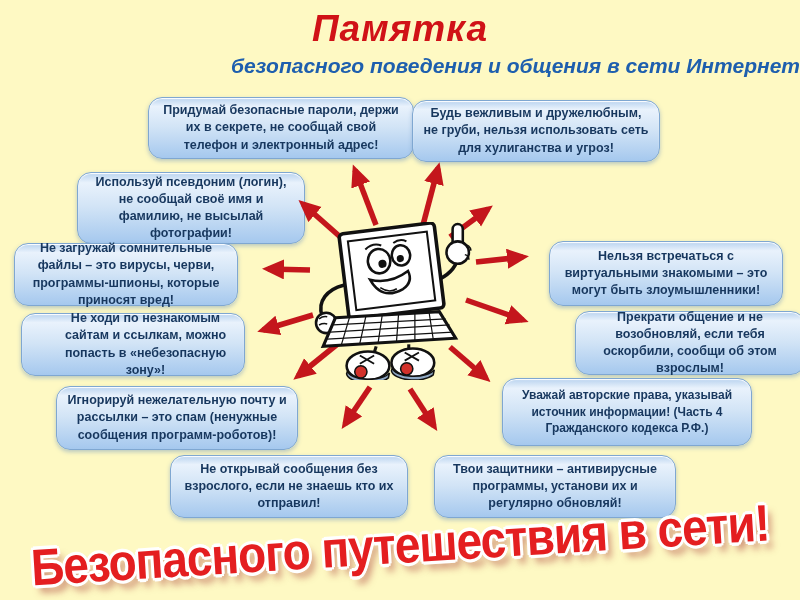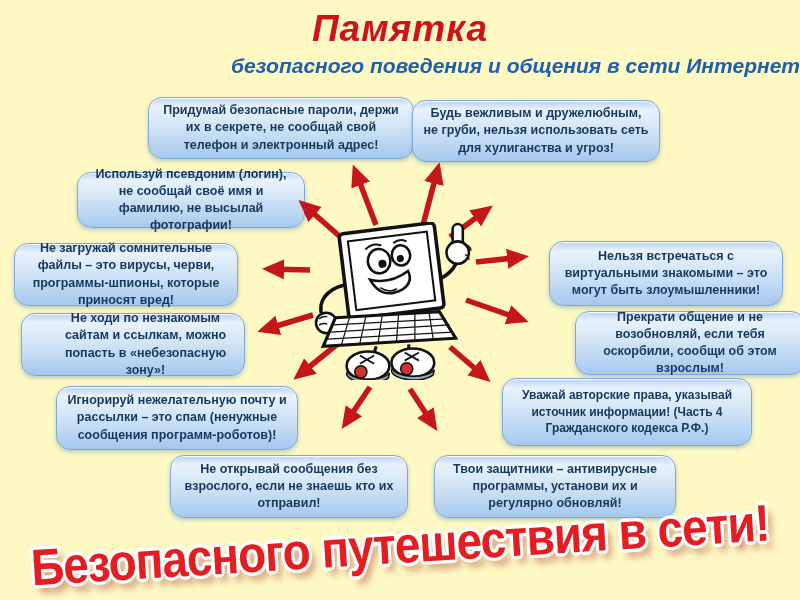--- a/index.html
+++ b/index.html
@@ -30,21 +30,21 @@
 
   <div class="title">Памятка</div>
   <div class="subtitle">безопасного поведения и общения в сети Интернет</div>
 
   <div class="box" style="left:148px;top:97px;width:266px;height:62px;">
       <span>Придумай безопасные пароли, держи их в секрете, не сообщай свой телефон и электронный адрес!</span>
     </div>
   <div class="box" style="left:412px;top:100px;width:248px;height:62px;">
       <span>Будь вежливым и дружелюбным, не груби, нельзя использовать сеть для хулиганства и угроз!</span>
     </div>
-  <div class="box" style="left:77px;top:172px;width:228px;height:56px;">
+  <div class="box" style="left:77px;top:172px;width:228px;height:72px;">
       <span>Используй псевдоним (логин), не сообщай своё имя и фамилию, не высылай фотографии!</span>
     </div>
   <div class="box" style="left:14px;top:243px;width:224px;height:63px;">
       <span>Не загружай сомнительные файлы – это вирусы, черви, программы-шпионы, которые приносят вред!</span>
     </div>
   <div class="box" style="left:549px;top:241px;width:234px;height:65px;">
       <span>Нельзя встречаться с виртуальными знакомыми – это могут быть злоумышленники!</span>
     </div>
   <div class="box" style="left:21px;top:313px;width:224px;height:63px;padding-left:35px;">
       <span>Не ходи по незнакомым сайтам и ссылкам, можно попасть в «небезопасную зону»!</span>

